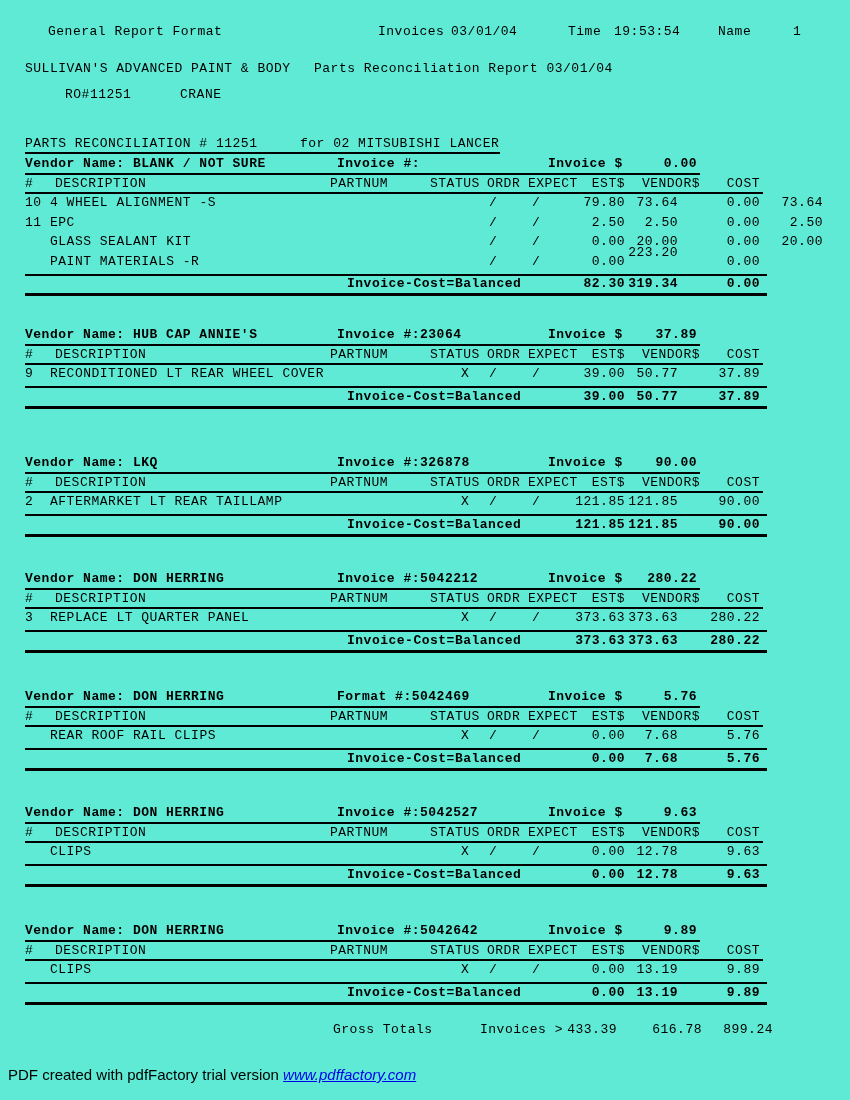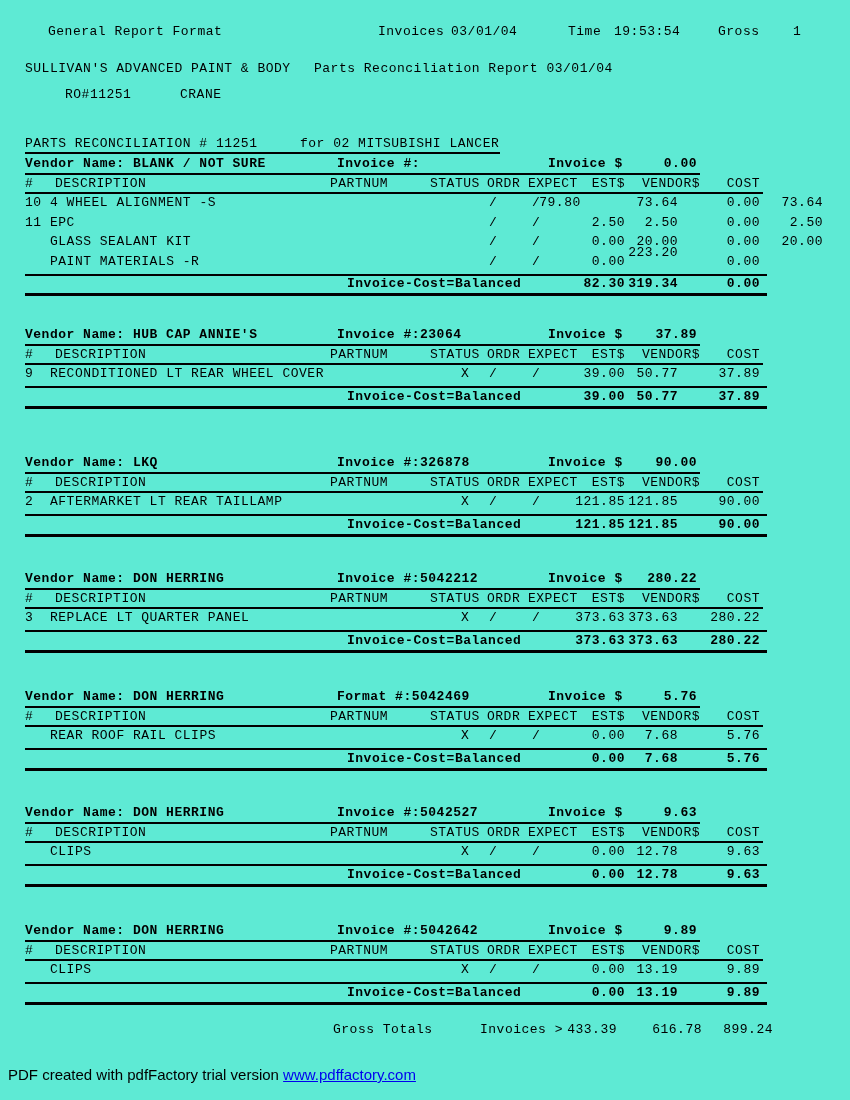--- a/index.html
+++ b/index.html
@@ -27,21 +27,21 @@
 </head>
 <body>
 
 <div id="page">
 
   <span class="abs" style="left:48px;top:24px">General Report Format</span>
   <span class="abs" style="left:378px;top:24px">Invoices</span>
   <span class="abs" style="left:451px;top:24px">03/01/04</span>
   <span class="abs" style="left:568px;top:24px">Time</span>
   <span class="abs" style="left:614px;top:24px">19:53:54</span>
-  <span class="abs" style="left:718px;top:24px">Gross</span>
+  <span class="abs" style="left:718px;top:24px">Name</span>
   <span class="abs" style="left:793px;top:24px">1</span>
 
   <span class="abs" style="left:25px;top:61px">SULLIVAN'S ADVANCED PAINT &amp; BODY</span>
   <span class="abs" style="left:314px;top:61px">Parts Reconciliation Report 03/01/04</span>
   <span class="abs" style="left:65px;top:87px">RO#11251</span>
   <span class="abs" style="left:180px;top:87px">CRANE</span>
 
   <span class="abs" style="left:25px;top:136px">PARTS RECONCILIATION # 11251</span>
   <span class="abs" style="left:300px;top:136px">for 02 MITSUBISHI LANCER</span>
   <div class="rule" style="left:25px;top:152px;width:475px;height:2px"></div>
@@ -62,21 +62,21 @@
         <span class="abs r" style="position:absolute;right:225px;top:176px;width:130px;text-align:right">EST$</span>
         <span class="abs r" style="position:absolute;right:150px;top:176px;width:130px;text-align:right">VENDOR$</span>
         <span class="abs r" style="position:absolute;right:90px;top:176px;width:130px;text-align:right">COST</span>
         <div class="rule" style="left:25px;top:192px;width:738px;height:2px"></div>
         <div>
           <span class="abs" style="position:absolute;left:25px;top:195px">10</span>
           <span class="abs" style="position:absolute;left:50px;top:195px;white-space:pre">4 WHEEL ALIGNMENT -S</span>
           <span class="abs" style="position:absolute;left:461px;top:195px"></span>
           <span class="abs" style="position:absolute;left:489px;top:195px">/</span>
           <span class="abs" style="position:absolute;left:532px;top:195px">/</span>
-          <span class="abs r" style="position:absolute;right:225px;top:195px;width:130px;text-align:center">79.80</span>
+          <span class="abs r" style="position:absolute;right:225px;top:195px;width:130px;text-align:right">79.80</span>
           <span class="abs r" style="position:absolute;right:172px;top:195px;width:130px;text-align:right">73.64</span>
           <span class="abs r" style="position:absolute;right:90px;top:195px;width:130px;text-align:right">0.00</span>
           <span class="abs r" style="position:absolute;right:27px;top:195px;width:130px;text-align:right">73.64</span>
         </div>
         <div>
           <span class="abs" style="position:absolute;left:25px;top:214.5px">11</span>
           <span class="abs" style="position:absolute;left:50px;top:214.5px;white-space:pre">EPC</span>
           <span class="abs" style="position:absolute;left:461px;top:214.5px"></span>
           <span class="abs" style="position:absolute;left:489px;top:214.5px">/</span>
           <span class="abs" style="position:absolute;left:532px;top:214.5px">/</span>
@@ -313,16 +313,16 @@
       </div>
     </div>
 
   <span class="abs" style="left:333px;top:1022px">Gross Totals</span>
   <span class="abs" style="left:480px;top:1022px">Invoices &gt;</span>
   <span class="abs r" style="right:233px;top:1022px">433.39</span>
   <span class="abs r" style="right:148px;top:1022px">616.78</span>
   <span class="abs r" style="right:77px;top:1022px">899.24</span>
 
   <div id="footer">
-    <span>PDF created with pdfFactory trial version </span><a href="#" style="color: rgb(0, 0, 238);">www.pdffactory.com</a>
+    <span>PDF created with pdfFactory trial version </span><a href="#" style="color: rgb(0, 0, 238); font-style: italic;">www.pdffactory.com</a>
   </div>
 
 </div>
 
 </body></html>

